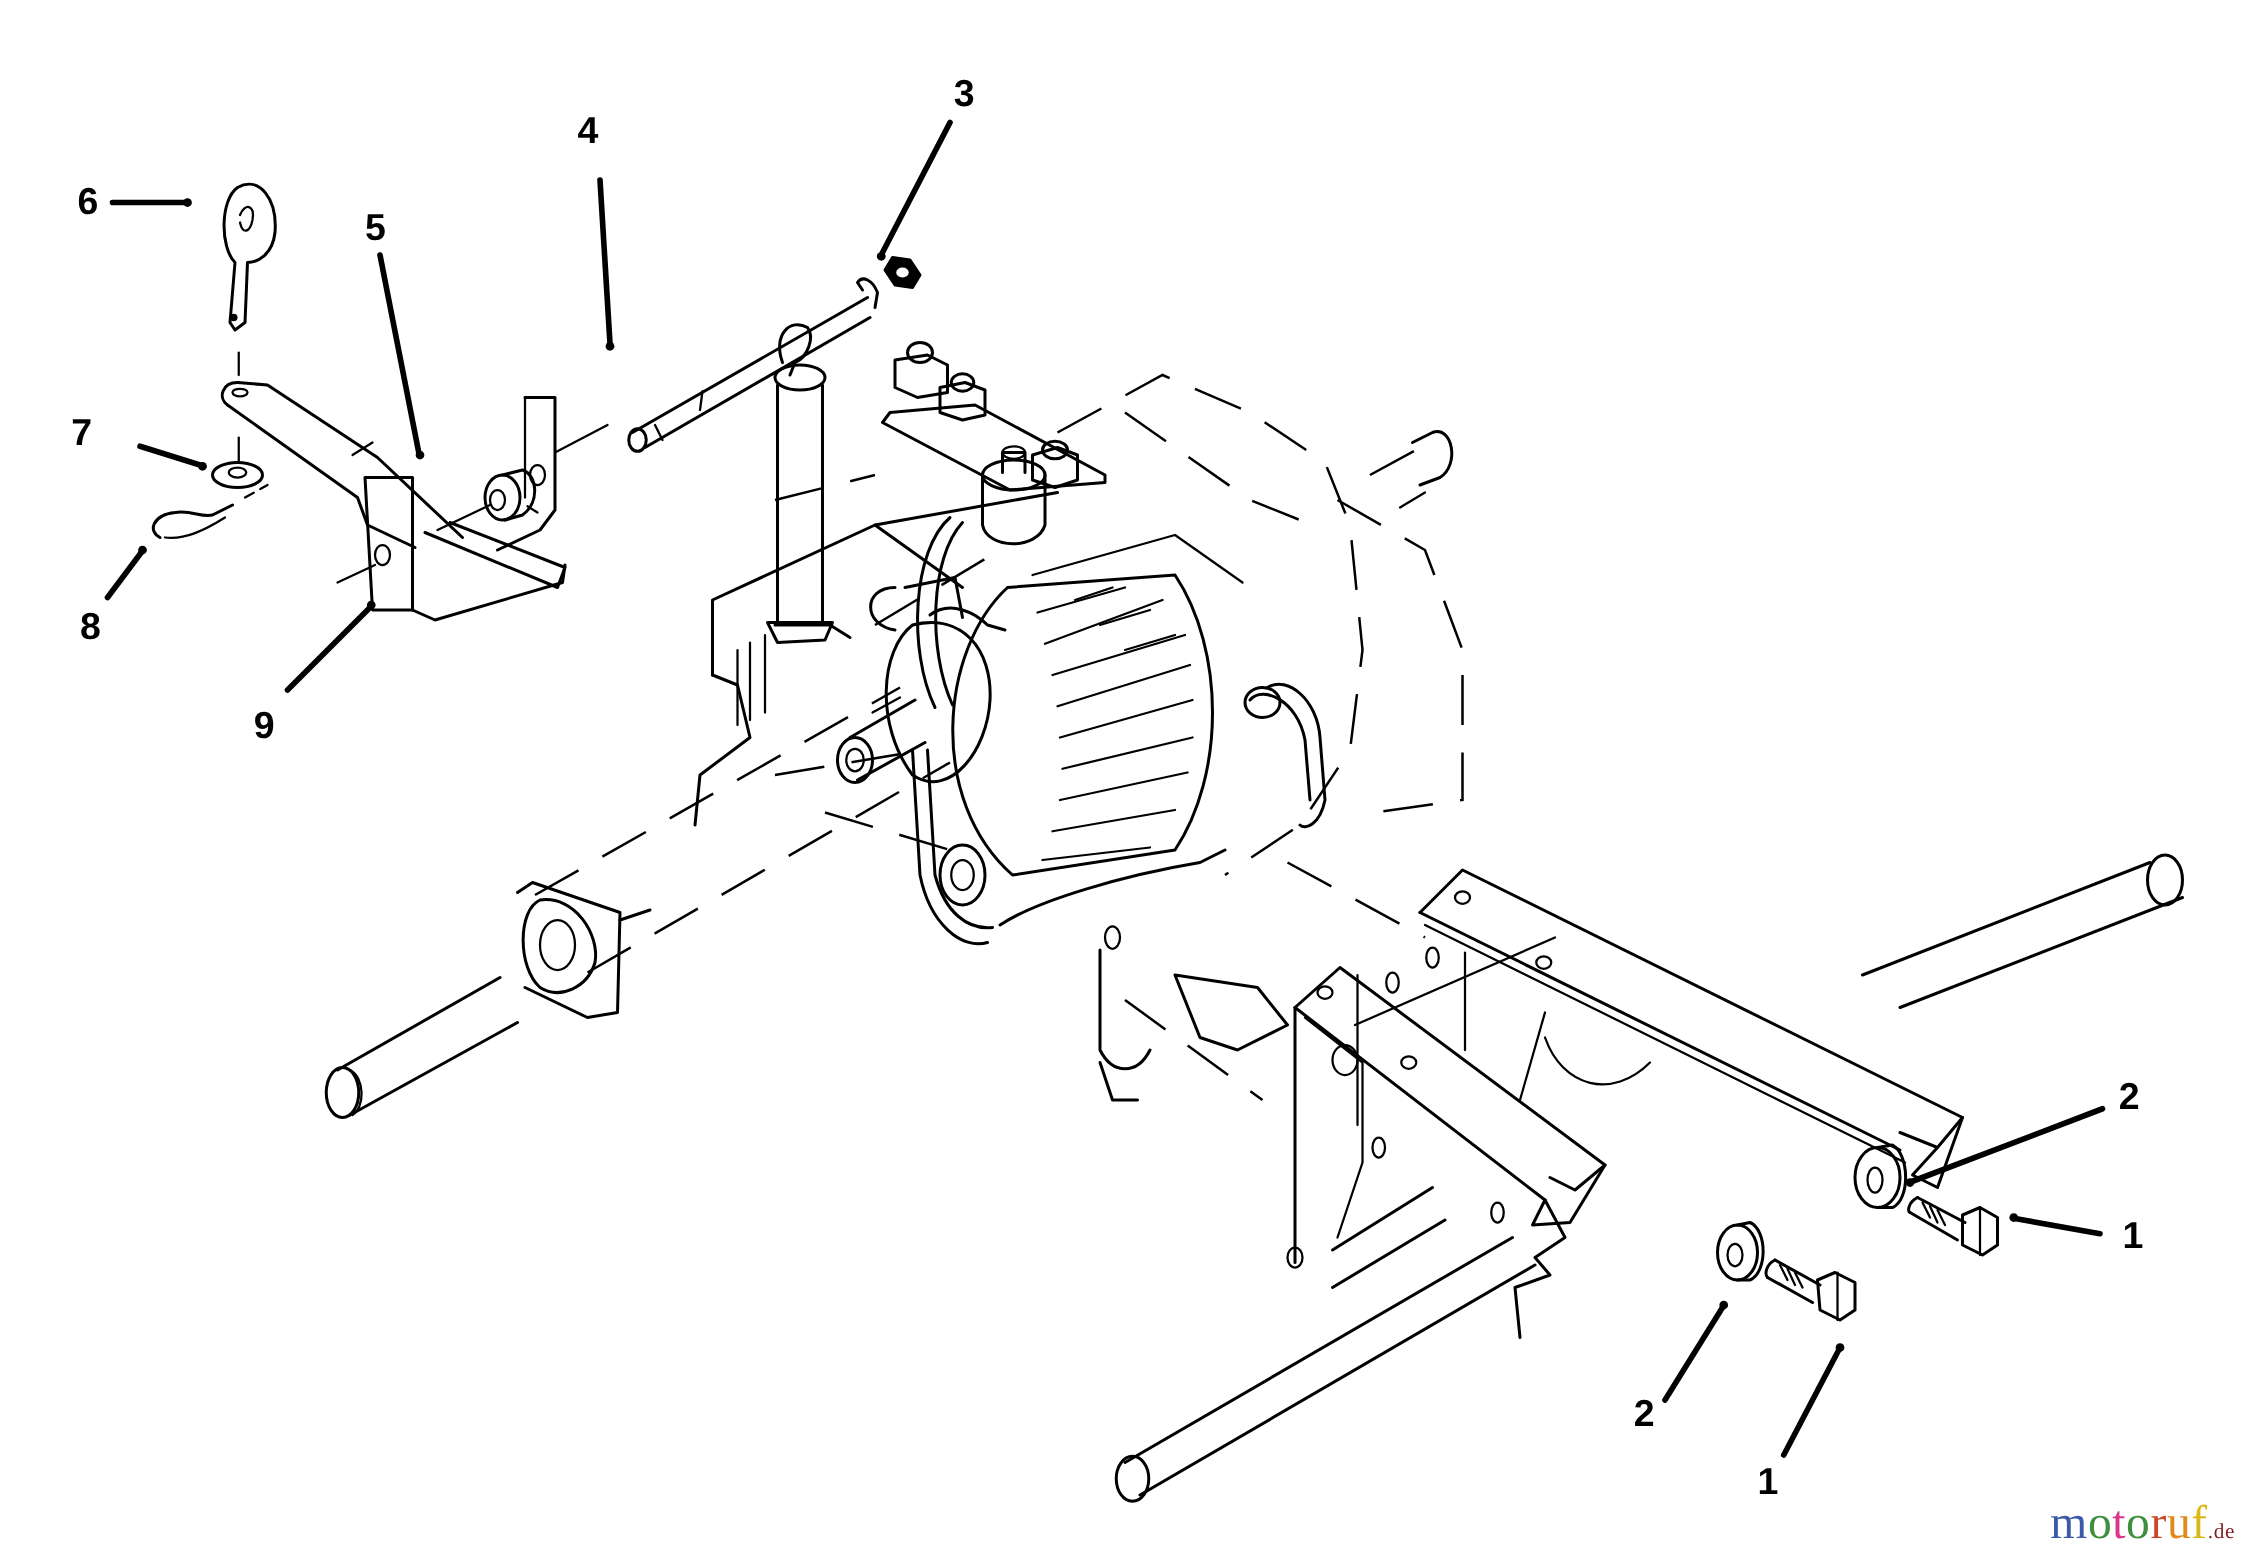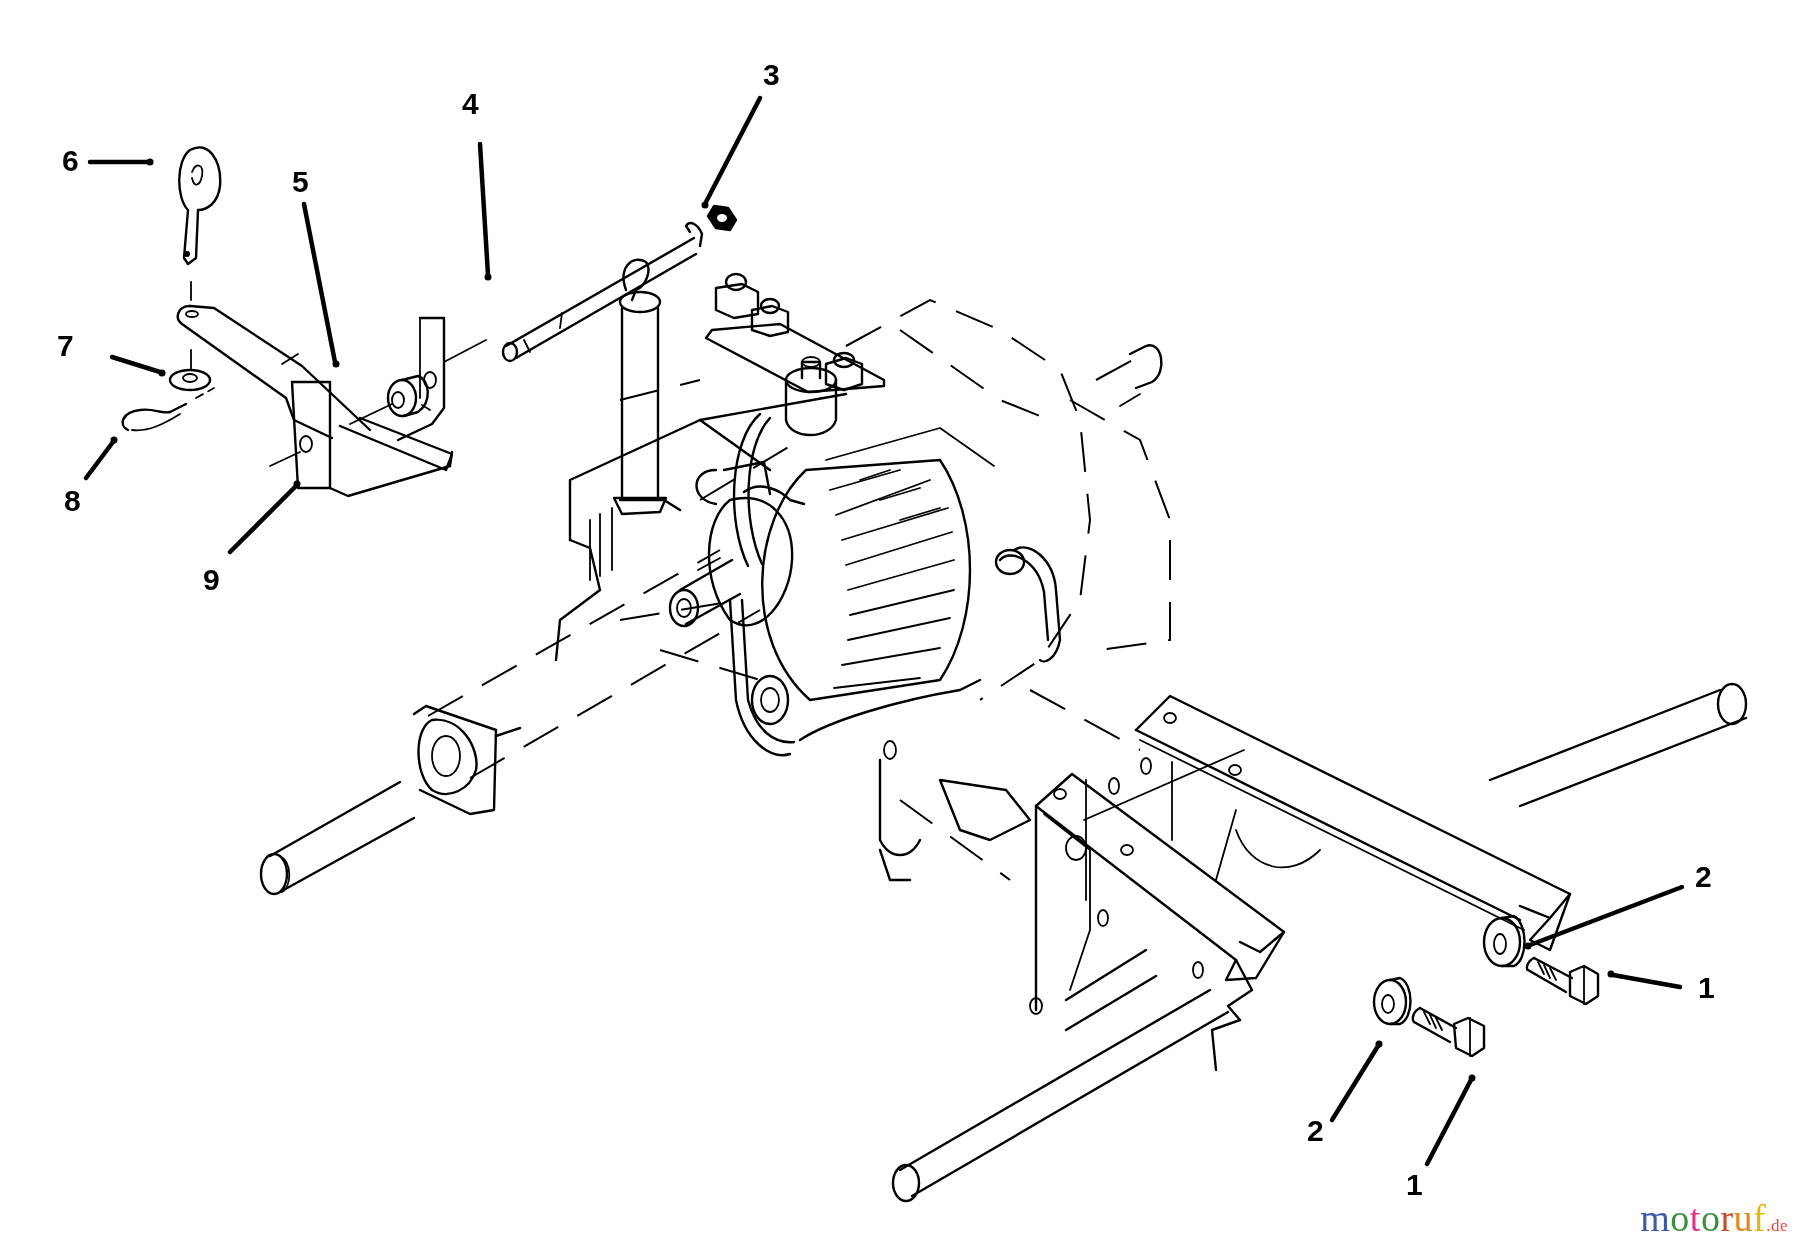--- a/index.html
+++ b/index.html
@@ -6,21 +6,21 @@
     body { width: 1800px; height: 1254px; position: relative; overflow: hidden; font-family: "Liberation Sans", sans-serif; }
     #diagram { position: absolute; left: 0; top: 0; width: 1800px; height: 1254px; }
     .ln { fill: none; stroke: #000; stroke-width: 2.4; stroke-linecap: round; stroke-linejoin: round; }
     .thin { fill: none; stroke: #000; stroke-width: 1.8; stroke-linecap: round; stroke-linejoin: round; }
     .dash { fill: none; stroke: #000; stroke-width: 2; stroke-dasharray: 40 22; }
     .leader { fill: none; stroke: #000; stroke-width: 4.5; stroke-linecap: round; }
     .wht { fill: #fff; }
     .blk { fill: #000; }
     .callout { font-family: "Liberation Sans", sans-serif; font-size: 30px; font-weight: bold; fill: #000; }
     .watermark { position: absolute; right: 12px; bottom: 14px; font-family: "Liberation Serif", serif; font-size: 38px; letter-spacing: 0.5px; }
-    .watermark .tld { font-size: 17px; color: #ef4444; }
+    .watermark .tld { font-size: 17px; color: #7f1d1d; }
   </style>
 </head>
 <body>
 
 <svg id="diagram" viewBox="0 0 1800 1254" xmlns="http://www.w3.org/2000/svg">
 
   <g>
     <text class="callout" x="62" y="171">6</text>
     <text class="callout" x="292" y="192">5</text>
     <text class="callout" x="462" y="114">4</text>

